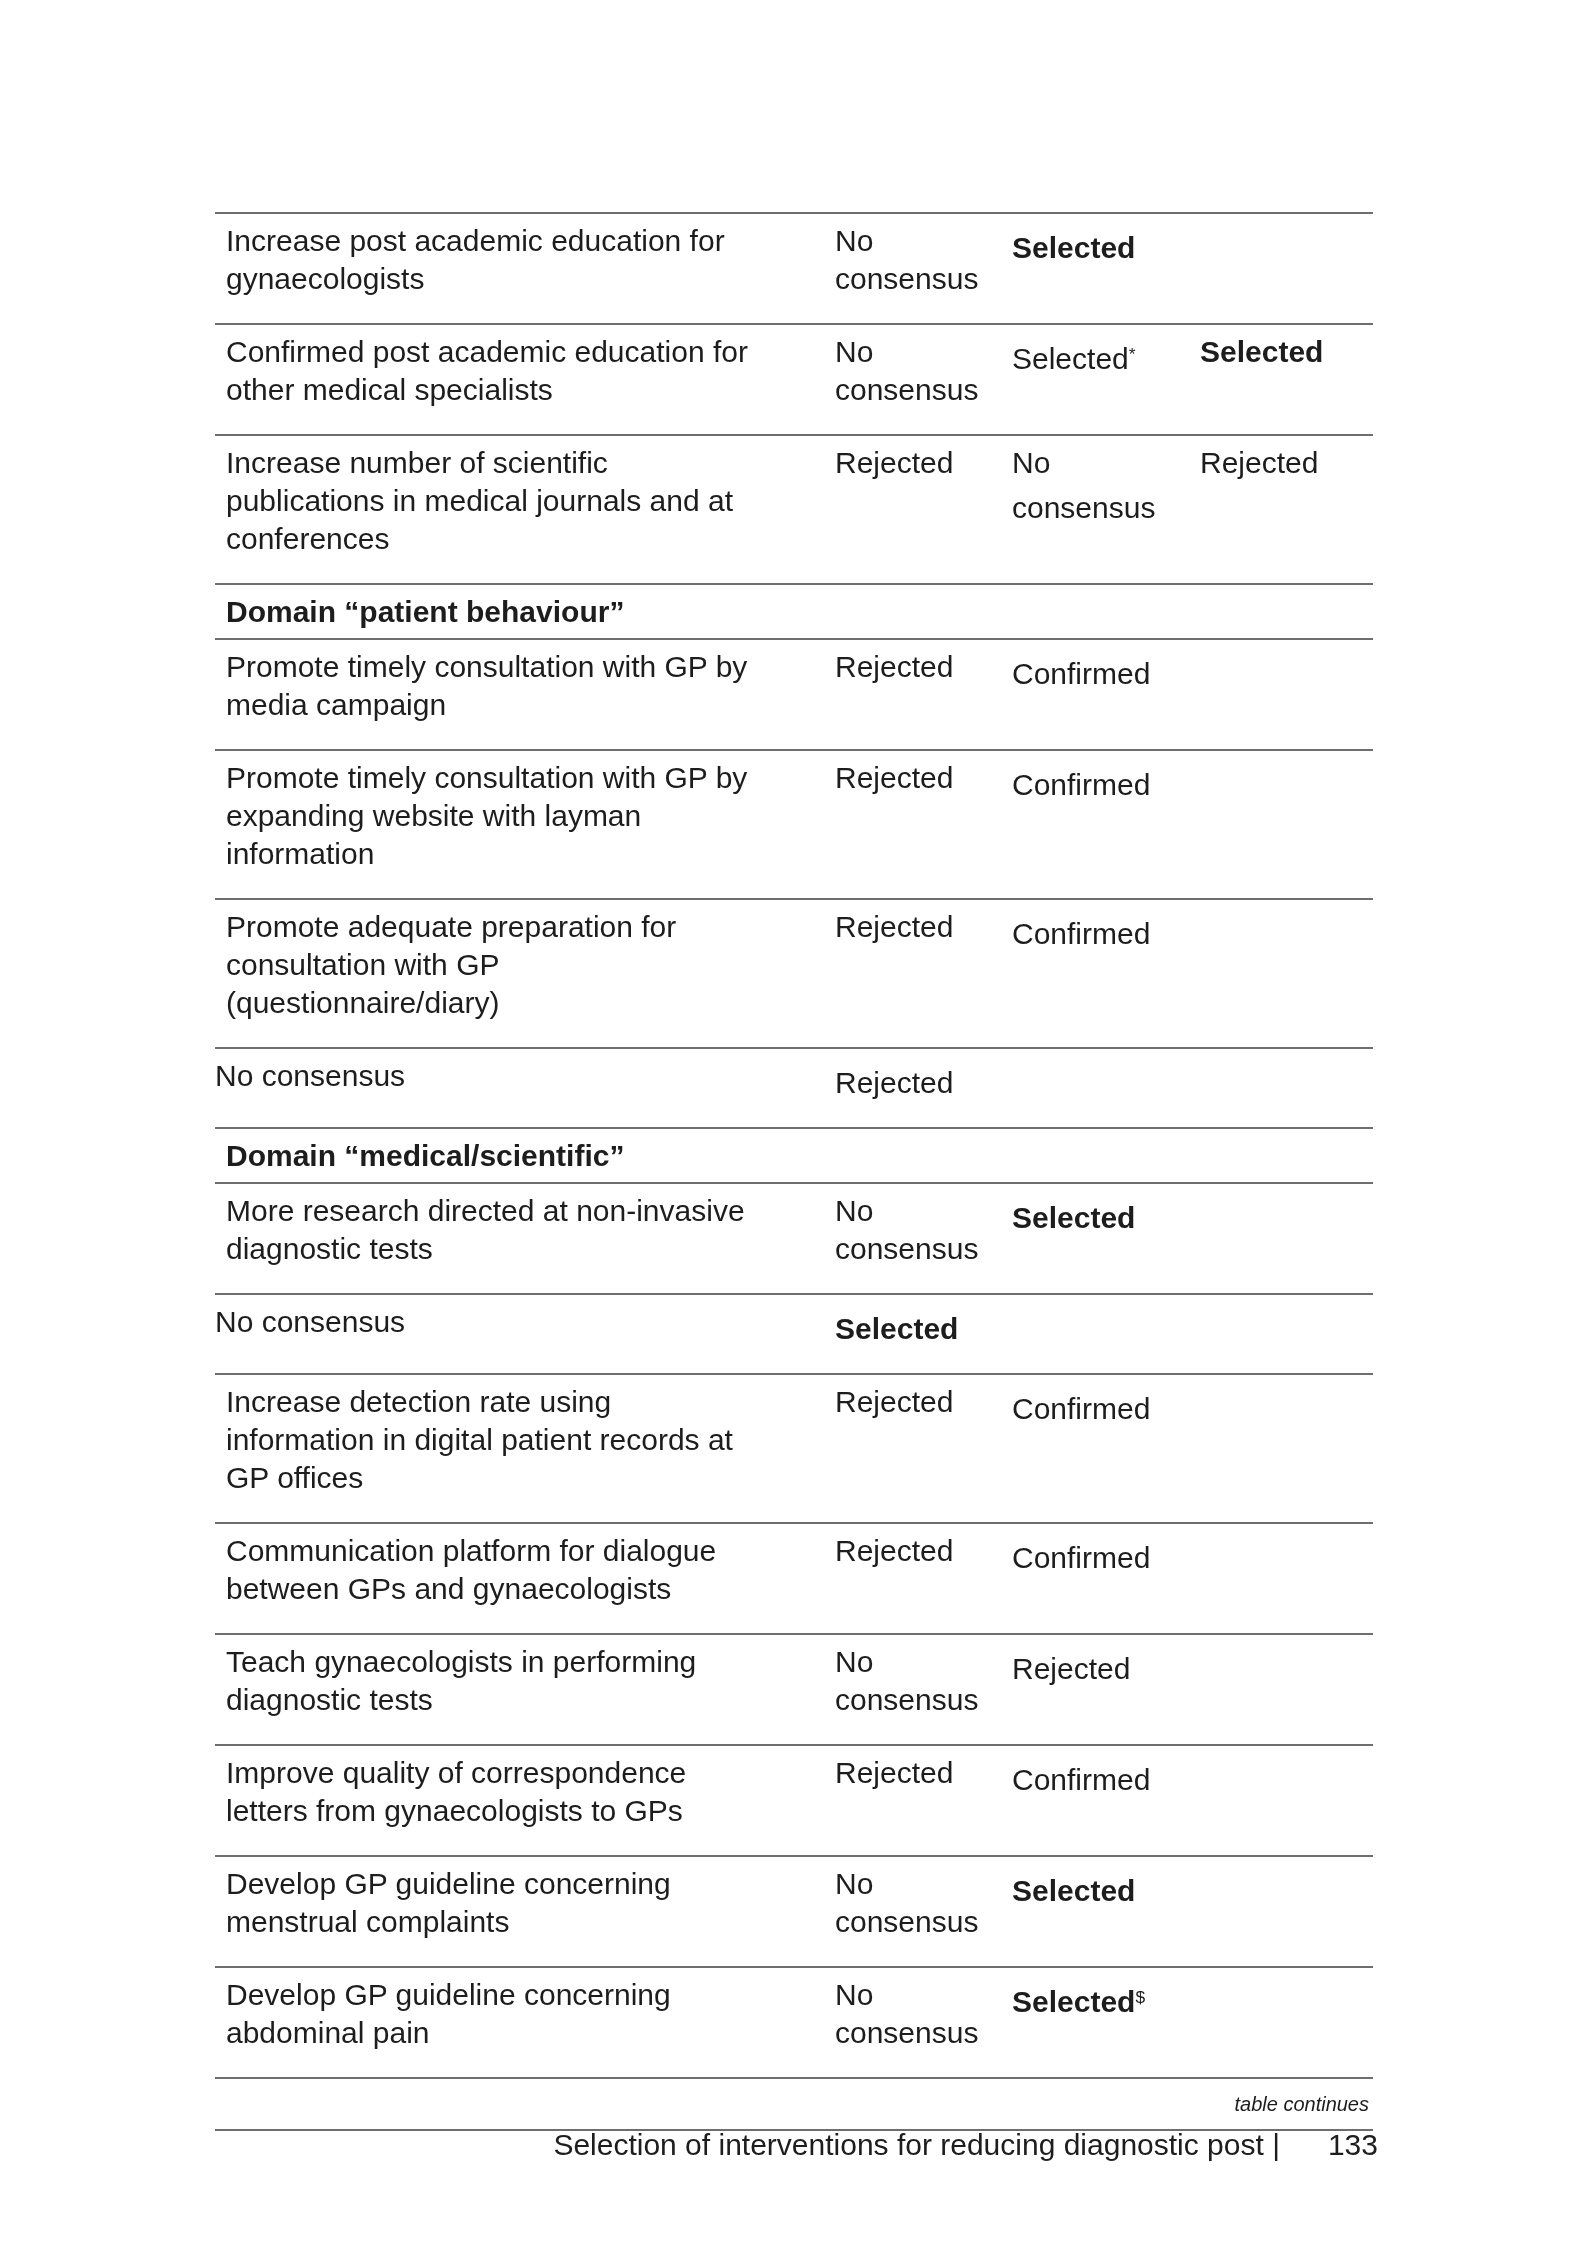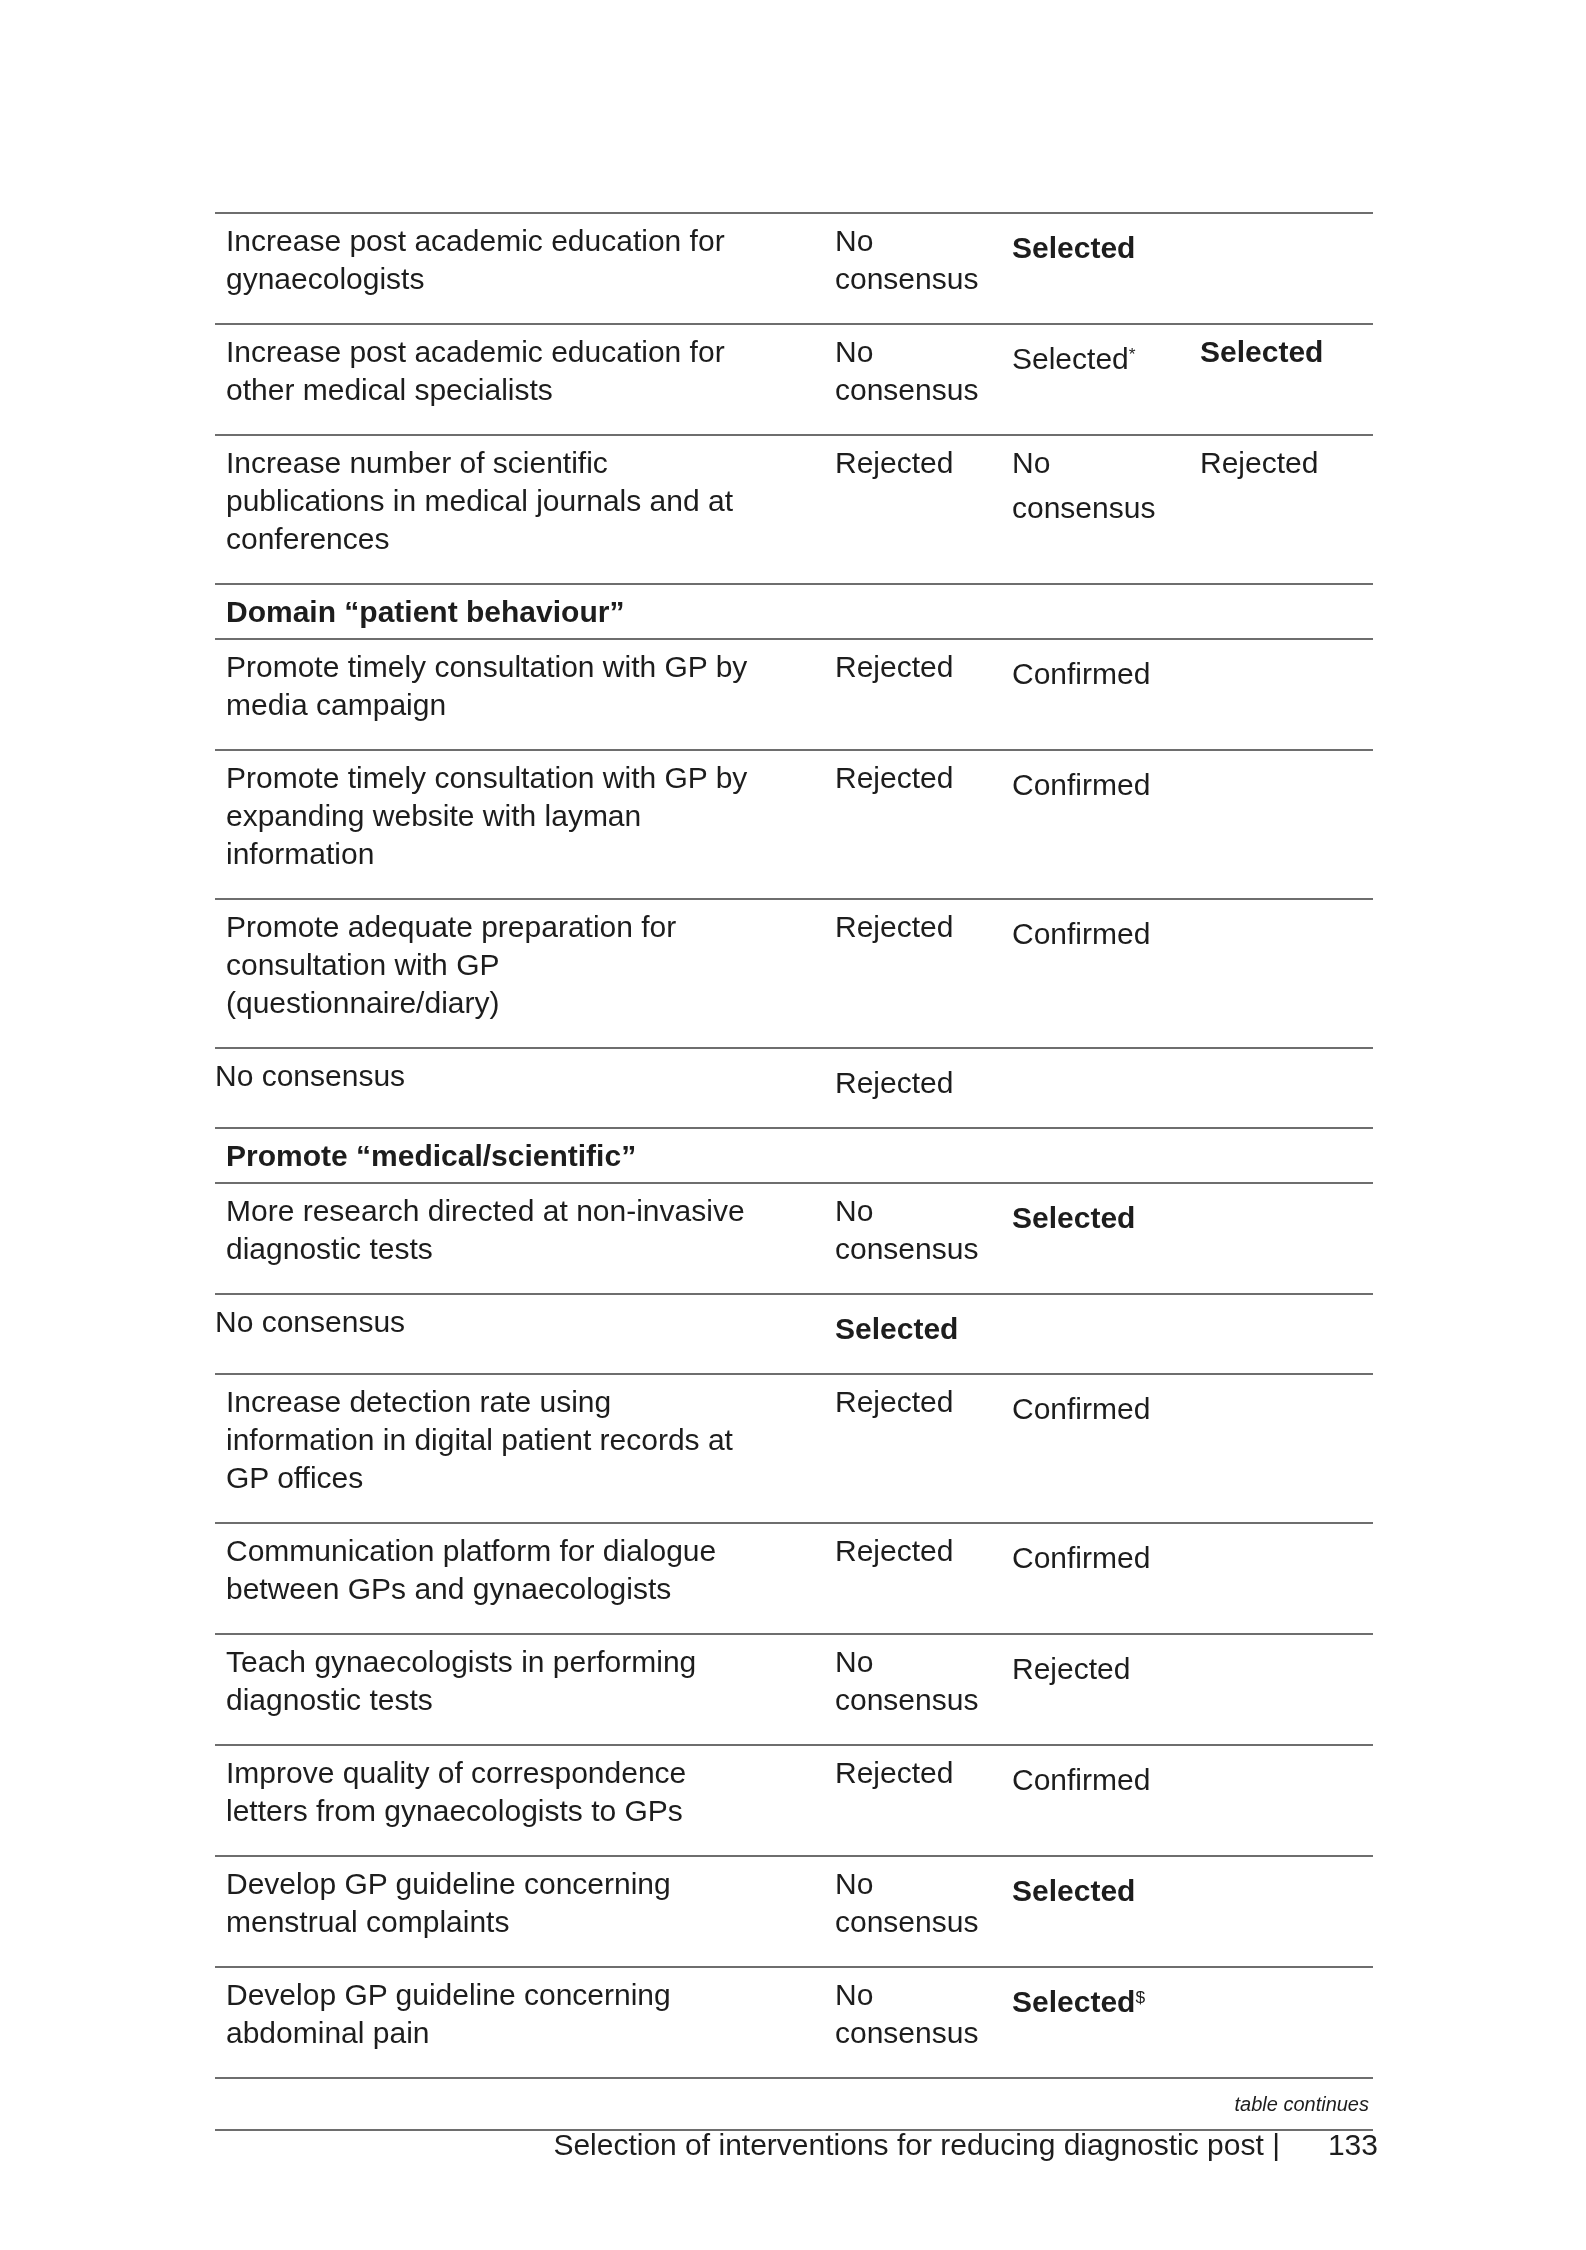--- a/index.html
+++ b/index.html
@@ -81,21 +81,21 @@
 <div class="doc-table">
 
   <div class="trow">
     <div class="cell c1"><span>Increase post academic education for gynaecologists</span></div>
     <div class="cell c2"><span>No consensus</span></div>
     <div class="cell c3"><span class="bold">Selected</span><sup class="fnote"></sup></div>
     <div class="cell c4"><span></span></div>
   </div>
 
   <div class="trow">
-    <div class="cell c1"><span>Increase post academic education for other medical specialists</span></div>
+    <div class="cell c1"><span>Confirmed post academic education for other medical specialists</span></div>
     <div class="cell c2"><span>No consensus</span></div>
     <div class="cell c3"><span>Selected</span><sup class="fnote">*</sup></div>
     <div class="cell c4"><span class="bold">Selected</span></div>
   </div>
 
   <div class="trow">
     <div class="cell c1"><span>Increase number of scientific publications in medical journals and at conferences</span></div>
     <div class="cell c2"><span>Rejected</span></div>
     <div class="cell c3"><span>No consensus</span><sup class="fnote"></sup></div>
     <div class="cell c4"><span>Rejected</span></div>
@@ -126,21 +126,21 @@
     <div class="cell c4"><span></span></div>
   </div>
 
   <div class="trow">
     <div class="cell c2"><span>No consensus</span></div>
     <div class="cell c3"><span>Rejected</span><sup class="fnote"></sup></div>
     <div class="cell c4"><span></span></div>
   </div>
 
   <div class="trow domain">
-    <span>Promote “medical/scientific”</span>
+    <span>Domain “medical/scientific”</span>
   </div>
 
   <div class="trow">
     <div class="cell c1"><span>More research directed at non-invasive diagnostic tests</span></div>
     <div class="cell c2"><span>No consensus</span></div>
     <div class="cell c3"><span class="bold">Selected</span><sup class="fnote"></sup></div>
     <div class="cell c4"><span></span></div>
   </div>
 
   <div class="trow">

